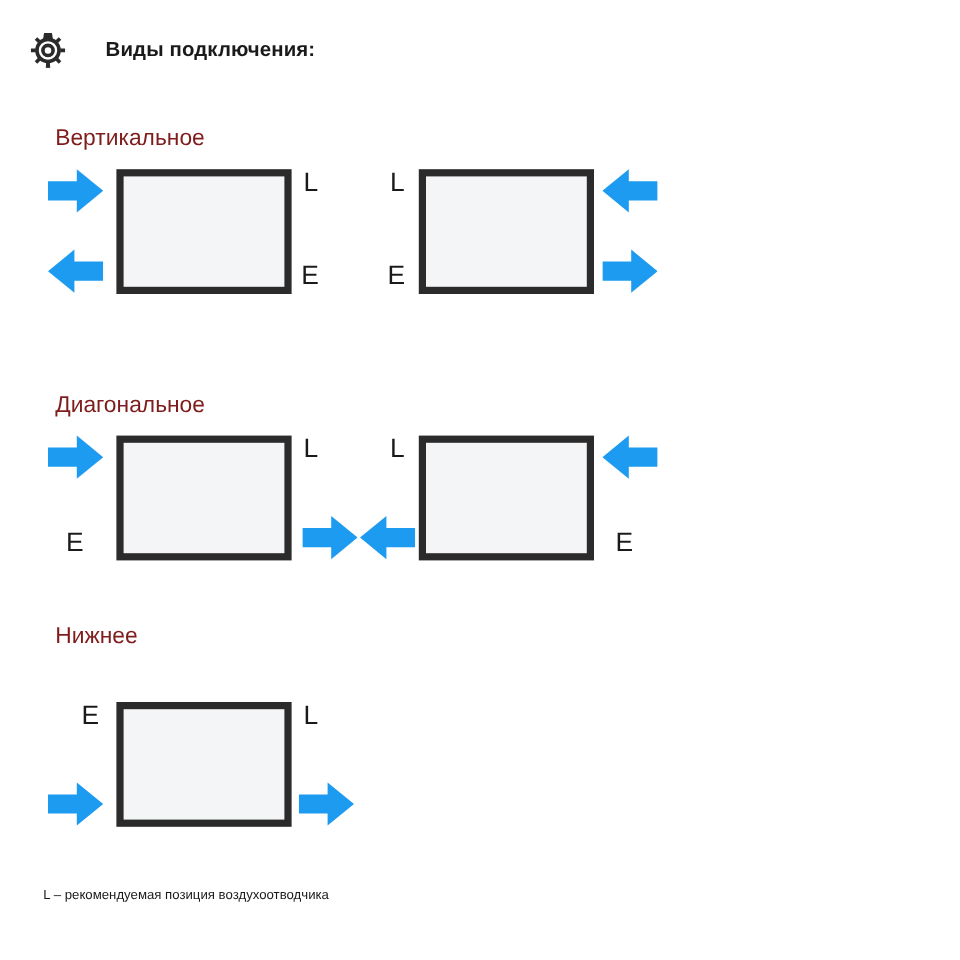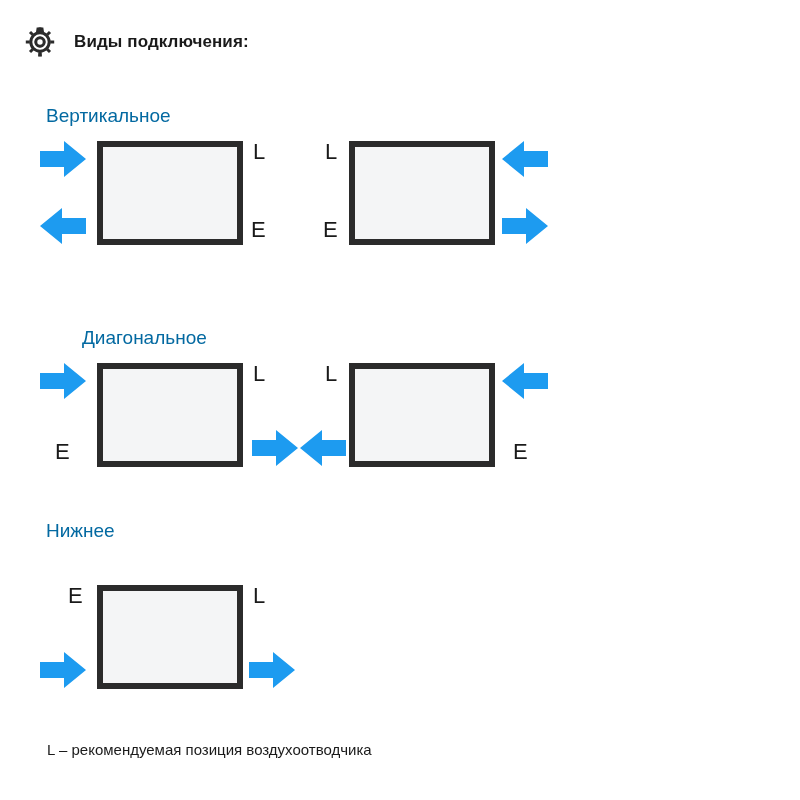--- a/index.html
+++ b/index.html
@@ -20,40 +20,40 @@
     inset: 0;
   }
 
   
   .header {
     position: absolute;
     left: 24px;
     top: 26px;
     display: flex;
     align-items: center;
-    gap: 18px;
+    gap: 32px;
   }
   .gear-icon {
     width: 32px;
     height: 32px;
     display: block;
   }
   .header-title {
     font-size: 17px;
     font-weight: bold;
     letter-spacing: 0.1px;
     color: #1a1a1a;
     white-space: nowrap;
   }
 
   
   .section-title {
     position: absolute;
     font-size: 19px;
-    color: #0369a1;
+    color: #7f1d1d;
     white-space: nowrap;
     text-align: right;
   }
 
   
   .radiator {
     position: absolute;
     box-sizing: border-box;
     background: #f4f5f6;
     border: 6px solid #2b2b2b;
@@ -71,23 +71,23 @@
     position: absolute;
     font-size: 22px;
     color: #1a1a1a;
     line-height: 1;
     white-space: nowrap;
   }
 
   
   .legend {
     position: absolute;
-    left: 47px;
+    left: 36px;
     top: 738px;
-    font-size: 15px;
+    font-size: 11px;
     color: #1a1a1a;
     line-height: 1.55;
   }
   .legend div { white-space: nowrap; }
 </style>
 </head>
 <body>
 
 <div class="page">
 
@@ -146,21 +146,21 @@
   </div>
   <div class="arrow" style="left:502px; top:206px;">
     <svg viewBox="0 0 46 40" width="46" height="40">
         <path d="M0 12 H24 V2 L46 20 L24 38 V28 H0 Z" fill="#1d9bf0"></path>
       </svg>
   </div>
 
   <div class="letter" style="left:325px; top:141px;">L</div>
   <div class="letter" style="left:323px; top:219px;">E</div>
 
-  <div class="section-title" style="left:46px; top:327px;margin-left:36px;">Диагональное</div>
+  <div class="section-title" style="left:46px; top:327px;">Диагональное</div>
 
   <div class="radiator" style="left:97px; top:363px; width:146px; height:104px;"></div>
 
   <div class="arrow" style="left:40px; top:361px;">
     <svg viewBox="0 0 46 40" width="46" height="40">
         <path d="M0 12 H24 V2 L46 20 L24 38 V28 H0 Z" fill="#1d9bf0"></path>
       </svg>
   </div>
   <div class="arrow" style="left:252px; top:428px;">
     <svg viewBox="0 0 46 40" width="46" height="40">

